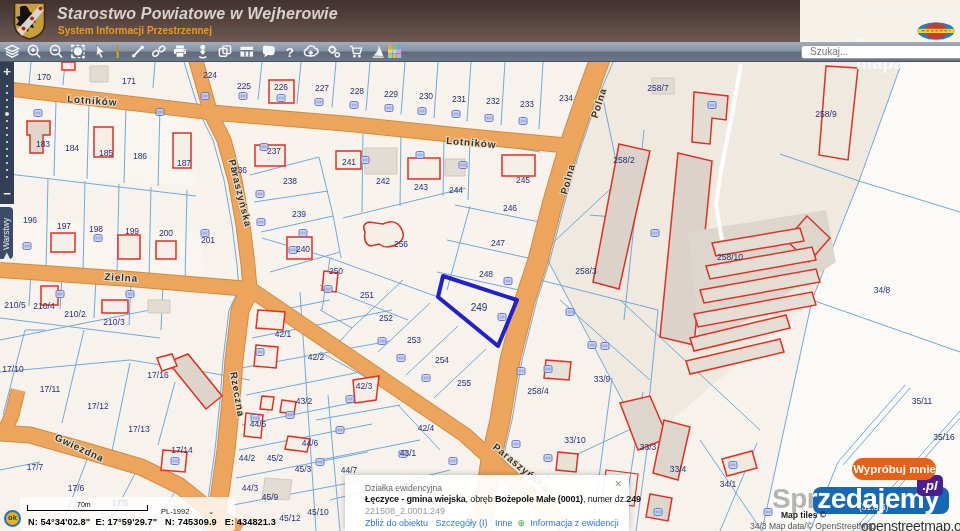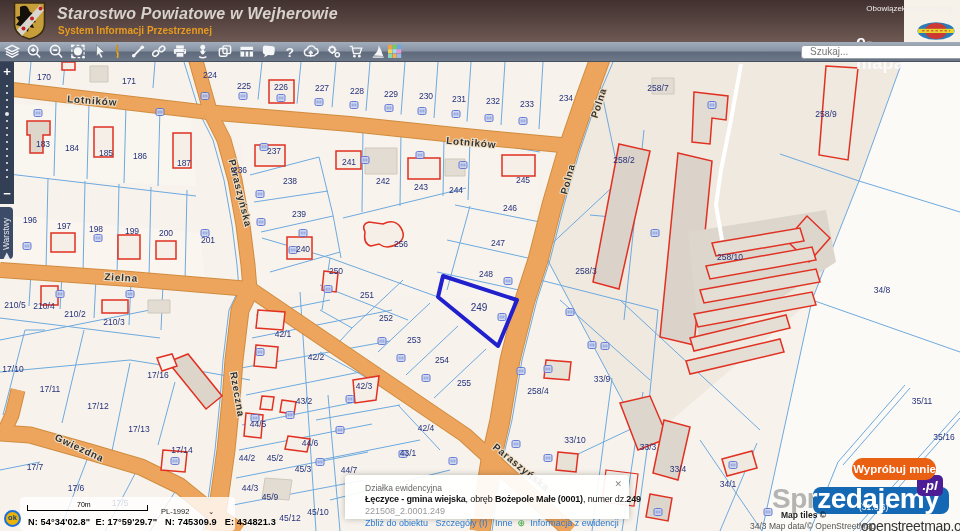--- a/index.html
+++ b/index.html
@@ -1,19 +1,19 @@
 <!DOCTYPE html>
 <html><head>
 <meta charset="utf-8">
 <style>
   * { margin:0; padding:0; box-sizing:border-box; }
   html,body { width:960px; height:531px; overflow:hidden; font-family:"Liberation Sans", sans-serif; }
   #app { position:relative; width:960px; height:531px; background:#f6f2ea; overflow:hidden; }
   
-  #header { position:absolute; left:0; top:0; width:904px; height:42px;
+  #header { position:absolute; left:0; top:0; width:800px; height:42px;
     background:linear-gradient(to bottom,#413130 0%,#52403d 40%,#604c48 70%,#6e5954 100%); }
   #crest { position:absolute; left:13px; top:2px; width:33px; height:38px; }
   #title { position:absolute; left:57px; top:5px; color:#d8d2cc; font-size:16px; font-weight:bold; font-style:italic; letter-spacing:0.2px; }
   #subtitle { position:absolute; left:58px; top:25px; color:#e89b1e; font-size:10px; font-weight:bold; }
   #obow { position:absolute; left:760px; top:4px; width:193px; height:10px; color:#f0eeec; font-size:8px; text-align:right; line-height:9px; }
   #emapa { position:absolute; left:856px; top:32px; color:#fafafa; font-size:18px; font-weight:bold; letter-spacing:0.3px; }
   #elogo { position:absolute; left:917px; top:22px; width:38px; height:18px; }
   
   #toolbar { position:absolute; left:0; top:42px; width:960px; height:20px;
     background:linear-gradient(to bottom,#a2adbc 0%,#8893a4 45%,#5f6a7c 55%,#6d7889 100%);
@@ -31,21 +31,21 @@
   
   #map { position:absolute; left:0; top:62px; width:960px; height:469px; }
   
   .wglass { position:absolute; background:rgba(255,255,255,0.8); }
   #okbtn { position:absolute; left:4px; top:510px; width:17px; height:17px; border-radius:50%; background:#eab308; border:2.5px solid #1e6fd9; color:#15407c; font-size:7.5px; font-weight:bold; text-align:center; line-height:12px; }
   #scalebar { position:absolute; left:27px; top:505px; width:121px; height:6px; border-left:1.5px solid #000; border-right:1.5px solid #000; border-bottom:1.5px solid #000; }
   #scalelbl { position:absolute; left:77px; top:501px; font-size:7px; color:#000; }
   #pl1992 { position:absolute; left:161px; top:507px; font-size:7.5px; color:#222; }
   #coords { position:absolute; left:28px; top:517px; font-size:9.2px; font-weight:bold; color:#000; white-space:nowrap; letter-spacing:0.1px; }
   
-  #popup { position:absolute; left:345px; top:475px; width:284px; height:44px; background:rgba(255,255,255,0.93); border-radius:4px 4px 0 0; box-shadow:0 0 6px rgba(0,0,0,0.25); font-size:10px; }
+  #popup { position:absolute; left:345px; top:475px; width:284px; height:56px; background:rgba(255,255,255,0.93); border-radius:4px 4px 0 0; box-shadow:0 0 6px rgba(0,0,0,0.25); font-size:10px; }
   #popup .t1 { position:absolute; left:20px; top:8px; color:#666; font-size:8.5px; }
   #popup .t2 { position:absolute; left:20px; top:19px; color:#111; font-size:9px; letter-spacing:-0.15px; white-space:nowrap; }
   #popup .t3 { position:absolute; left:20px; top:31px; color:#999; font-size:9px; }
   #popup .t4 { position:absolute; left:20px; top:43px; color:#2a7ad2; font-size:9px; white-space:nowrap; }
   #popup .x { position:absolute; right:7px; top:4px; color:#888; font-size:9px; }
   
   #wmblue { position:absolute; left:813px; top:487px; width:136px; height:27px; background:#1568b4; border-radius:8px; }
   #wmtext { position:absolute; left:772px; top:483px; font-size:28px; font-weight:bold; letter-spacing:-0.5px; color:rgba(110,110,112,0.5); white-space:nowrap; }
   #wmver { position:absolute; left:859px; top:502px; color:#fff; font-size:8.5px; }
   #wmpl { position:absolute; left:917px; top:475px; width:26px; height:21px; background:#4c1d95; border-radius:5px; color:#fff; font-weight:bold; font-style:italic; font-size:13px; text-align:center; line-height:21px; }

